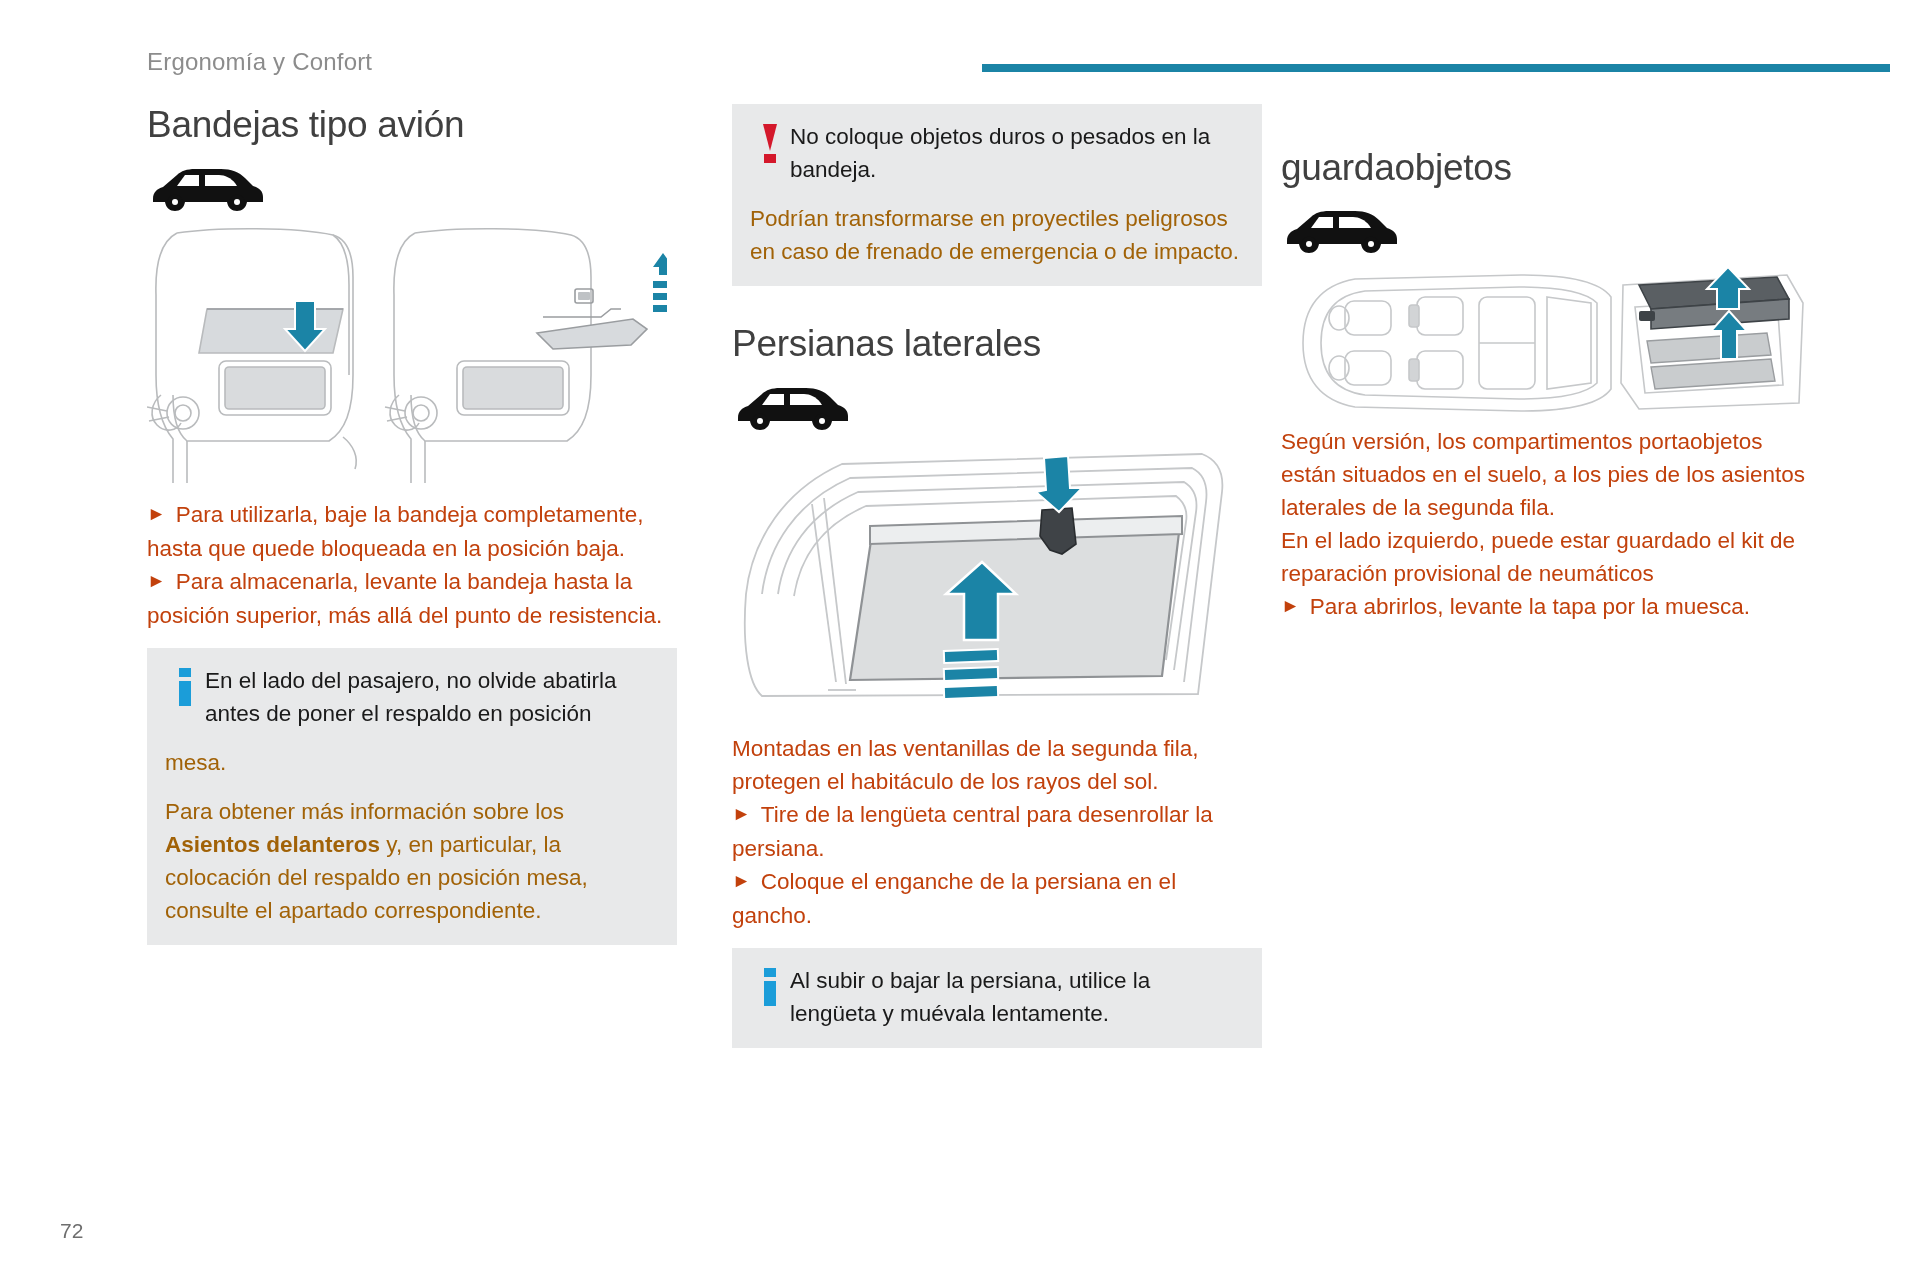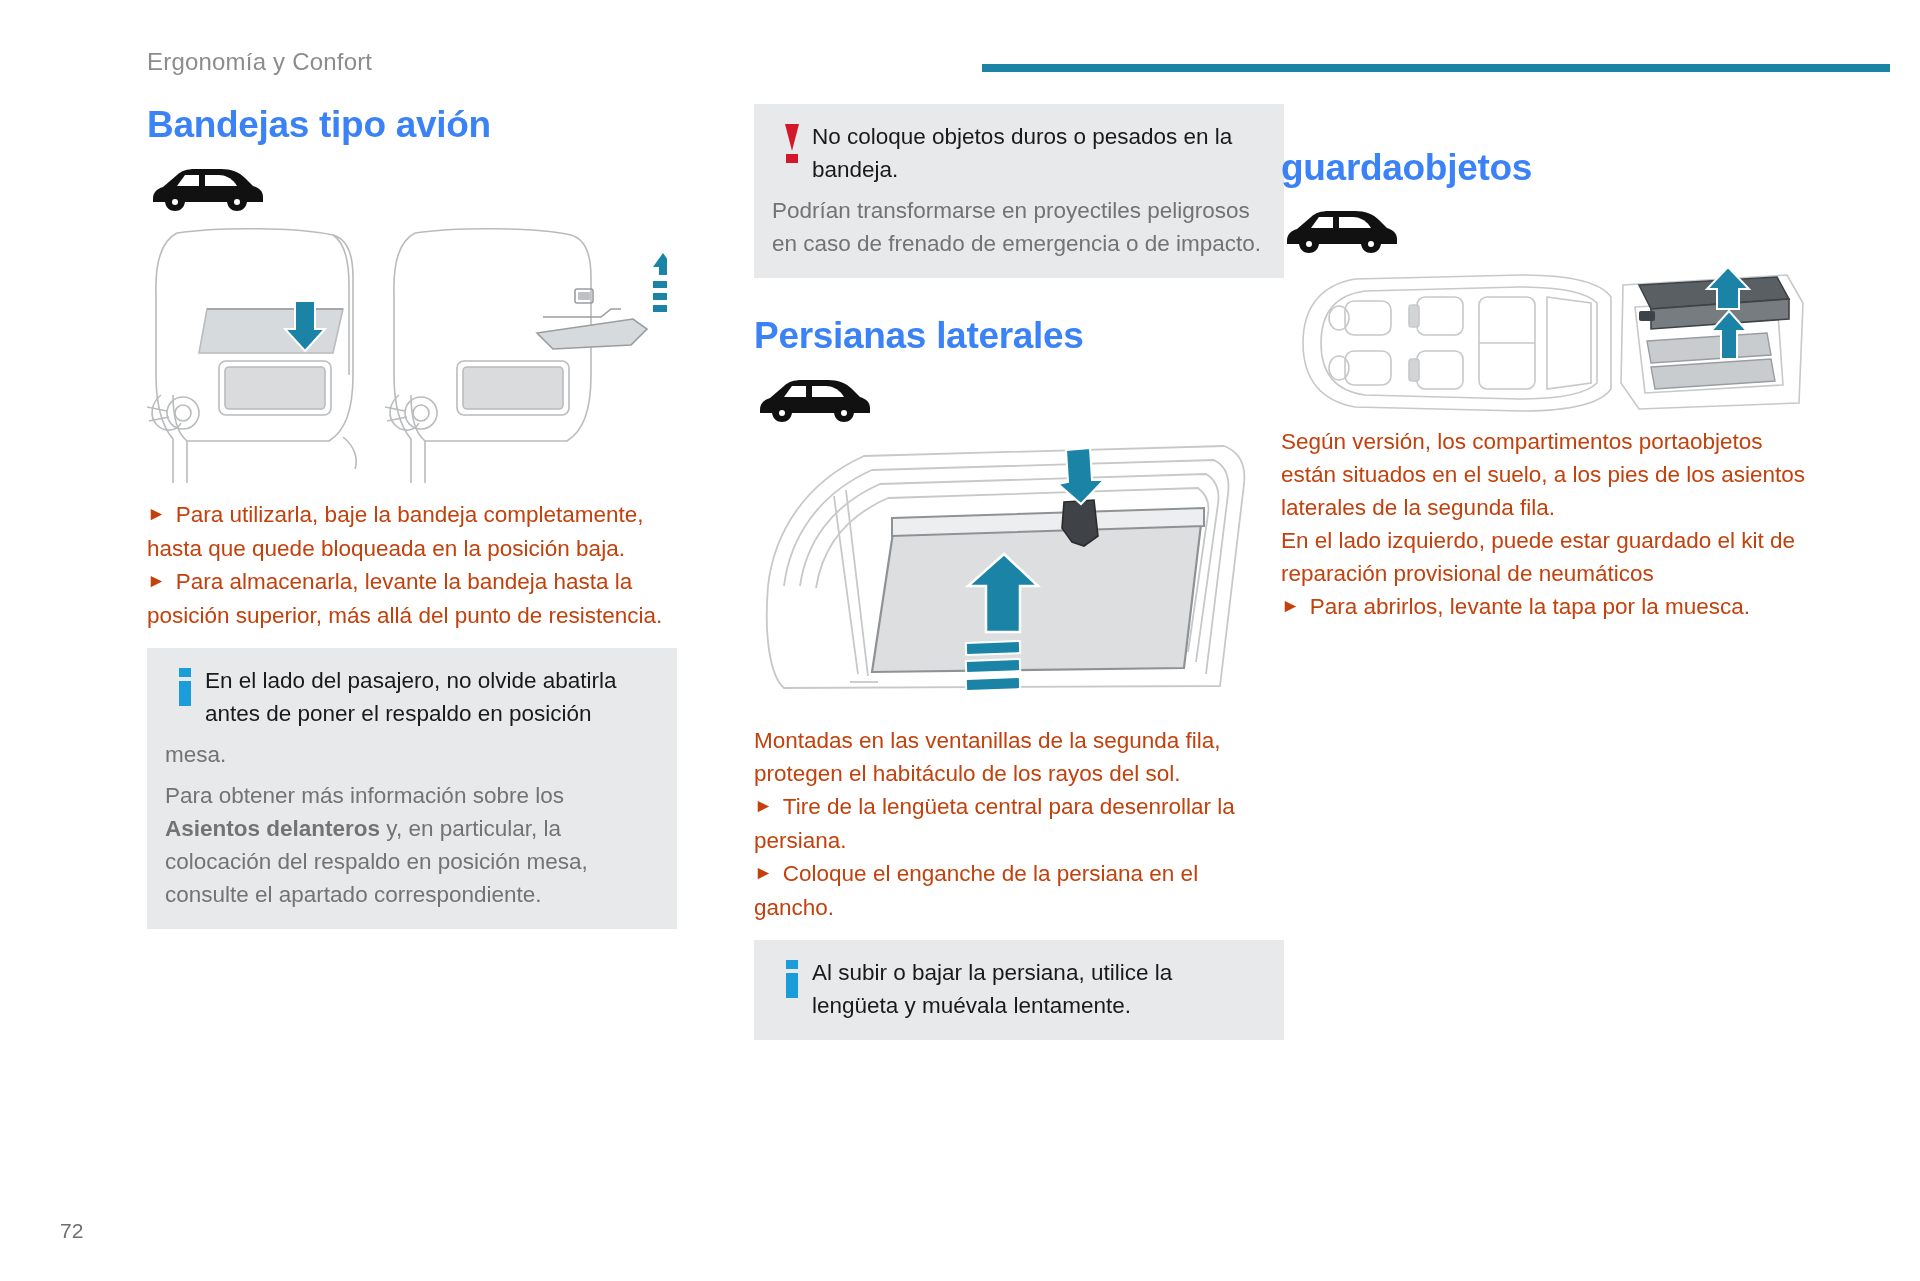--- a/index.html
+++ b/index.html
@@ -43,27 +43,27 @@
     background: #1b84a6;
   }
 
   
   .col {
     position: absolute;
     top: 104px;
     width: 530px;
   }
   .col1 { left: 147px; }
-  .col2 { left: 754px; }
+  .col2 { left: 732px; }
   .col3 { left: 1281px; }
 
   h1.section-title {
     font-size: 37px;
-    font-weight: bold;
-    color: #3b82f6;
+    font-weight: normal;
+    color: #404040;
     line-height: 1.15;
     letter-spacing: -0.3px;
     margin: 0 0 14px 0;
   }
 
   
   .car-silhouette {
     margin: 14px 0 6px 0;
   }
   .car-silhouette svg { display: block; }
@@ -103,22 +103,22 @@
     text-align: center;
   }
   .notice .ntext {
     font-size: 22.5px;
     line-height: 33px;
     color: #1a1a1a;
   }
   .notice .cont {
     font-size: 22.5px;
     line-height: 33px;
-    color: #737373;
-    margin-top: 8px;
+    color: #a16207;
+    margin-top: 16px;
   }
 
   
   .icon-info {
     display: inline-block;
     width: 12px;
     position: relative;
     height: 38px;
   }
   .icon-info .dot {

